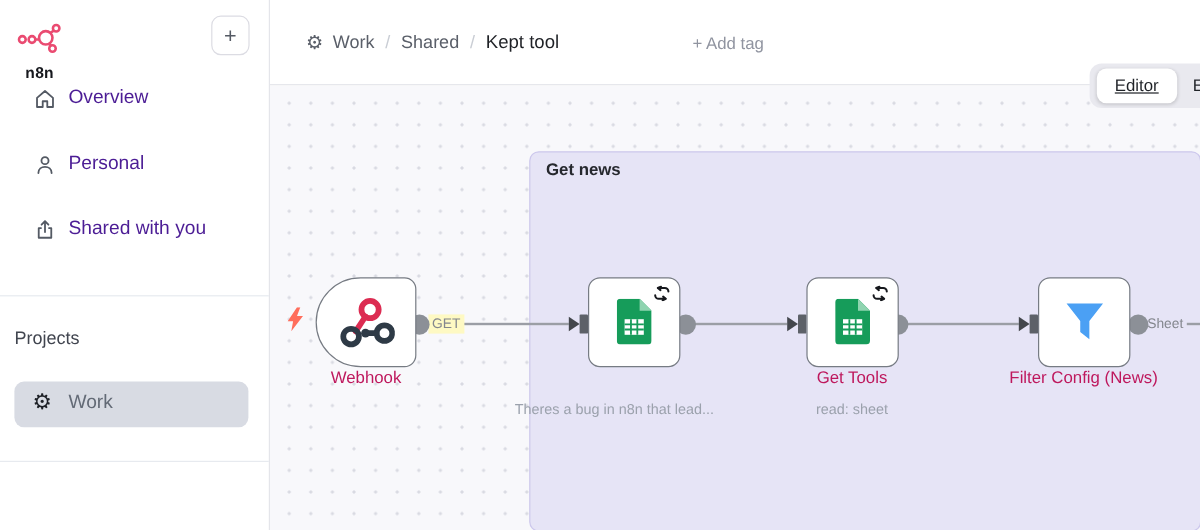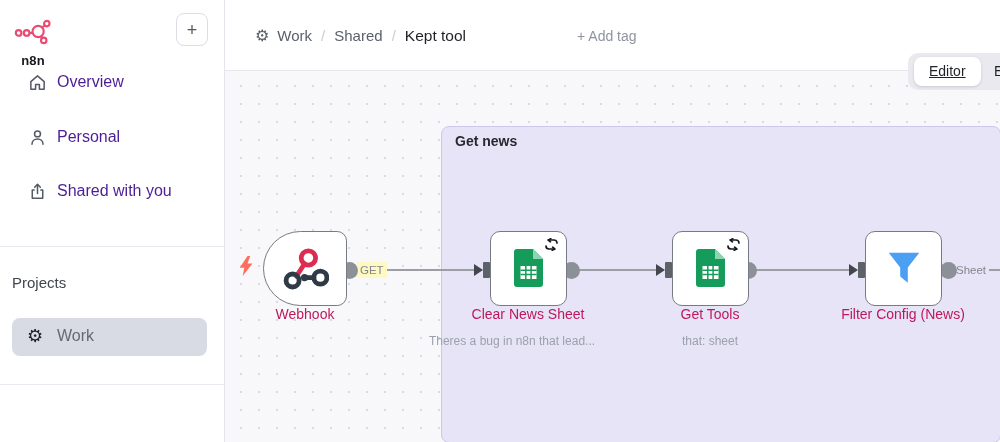--- a/index.html
+++ b/index.html
@@ -139,21 +139,20 @@
     </div>
     <div class="node-icon" style="left:23px; top:17px;">
       <svg width="29" height="38" viewBox="0 0 29 38">
         <path d="M3 0 H19 L29 10 V35 a3 3 0 0 1 -3 3 H3 a3 3 0 0 1 -3 -3 V3 a3 3 0 0 1 3 -3 Z" fill="#169c5a"></path>
         <path d="M19 0 L29 10 H19 Z" fill="#8fd4b0"></path>
         <rect x="6.5" y="17" width="16" height="13" fill="#fff"></rect>
         <path d="M6.5 21.3 H22.5 M6.5 25.6 H22.5 M11.8 17 V30 M17.1 17 V30" stroke="#169c5a" stroke-width="1.5"></path>
       </svg>
     </div>
   </div>
-  <div class="node-name" style="left:418px;">Clear News Sheet</div>
   <div class="node-sub" style="left:392px;">Theres a bug in n8n that lead...</div>
 
   <div class="node" style="left:672px;">
     <div class="loop-icon">
       <svg width="15" height="13" viewBox="0 0 15 13" fill="none" stroke="#16181d" stroke-width="1.7" stroke-linecap="round" stroke-linejoin="round">
         <path d="M13 5 a3 3 0 0 0 -3 -3 H4.5"></path>
           <path d="M6.8 0.8 L4.2 2 L6.4 3.8"></path>
         <path d="M2 8 a3 3 0 0 0 3 3 H10.5"></path>
           <path d="M8.2 12.2 L10.8 11 L8.6 9.2"></path>
       </svg>
@@ -161,21 +160,21 @@
     <div class="node-icon" style="left:23px; top:17px;">
       <svg width="29" height="38" viewBox="0 0 29 38">
         <path d="M3 0 H19 L29 10 V35 a3 3 0 0 1 -3 3 H3 a3 3 0 0 1 -3 -3 V3 a3 3 0 0 1 3 -3 Z" fill="#169c5a"></path>
         <path d="M19 0 L29 10 H19 Z" fill="#8fd4b0"></path>
         <rect x="6.5" y="17" width="16" height="13" fill="#fff"></rect>
         <path d="M6.5 21.3 H22.5 M6.5 25.6 H22.5 M11.8 17 V30 M17.1 17 V30" stroke="#169c5a" stroke-width="1.5"></path>
       </svg>
     </div>
   </div>
   <div class="node-name" style="left:600px;">Get Tools</div>
-  <div class="node-sub" style="left:590px;">that: sheet</div>
+  <div class="node-sub" style="left:590px;">read: sheet</div>
 
   <div class="node" style="left:865px;">
     <div class="node-icon" style="left:19px; top:18px;">
       <svg width="38" height="38" viewBox="0 0 40 40">
         <path d="M4 3 H36 L24 18.5 V34.5 L16 28 V18.5 Z" fill="#4ba0f4"></path>
       </svg>
     </div>
   </div>
   <div class="node-name" style="left:793px;">Filter Config (News)</div>
 

